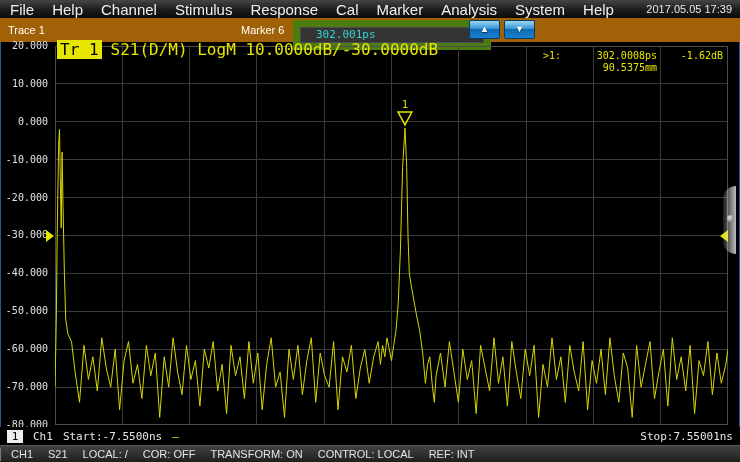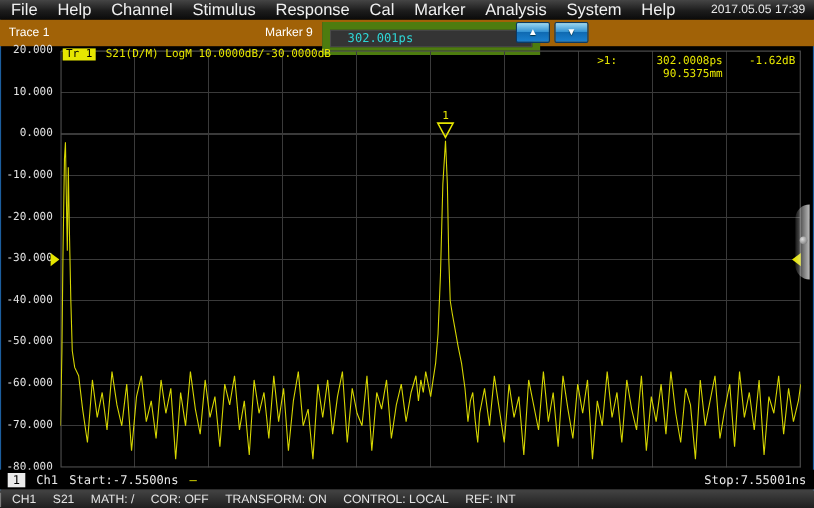--- a/index.html
+++ b/index.html
@@ -20,21 +20,21 @@
                 color:#2fd5d5;font-family:"DejaVu Sans Mono",monospace;font-size:11px;padding-left:16px;}
   .spin{position:absolute;top:2px;width:31px;height:19px;border:1px solid #0a3least66;border:1px solid #0a3a66;border-radius:2px;
         background:linear-gradient(#9bd7f2,#3795d4 45%,#0f6ab2 50%,#1a80cf);
         display:flex;align-items:center;justify-content:center;padding:0;cursor:pointer;}
   .spin .arr{color:#fff;font-size:9px;line-height:9px;text-shadow:0 1px 1px #034;}
   .spin.up{left:469px;} .spin.down{left:504px;}
   
   .plot-svg{position:absolute;left:55px;top:46px;}
   .ylabel{position:absolute;left:0;width:48px;text-align:right;color:#e2e2e2;
           font-family:"DejaVu Sans Mono",monospace;font-size:10px;line-height:13px;}
-  .trace-info{position:absolute;left:57px;top:43px;height:13px;display:flex;align-items:center;z-index:3;font-family:"DejaVu Sans Mono",monospace;font-size:10px;}
+  .trace-info{position:absolute;left:57px;top:43px;height:13px;display:flex;align-items:center;z-index:3;font-family:"DejaVu Sans Mono",monospace;font-size:16px;}
   .trace-badge{background:#e6e600;color:#000;padding:0 3px;margin-right:9px;}
   .trace-params{color:#e6e600;white-space:pre;}
   .marker-readout{position:absolute;left:535px;top:50px;z-index:3;display:grid;
                   grid-template-columns:26px 96px 66px;row-gap:1px;
                   color:#e6e600;font-family:"DejaVu Sans Mono",monospace;font-size:10px;}
   .marker-readout span{text-align:right;white-space:nowrap;}
   .ref-tri-left{position:absolute;left:46px;top:230px;width:0;height:0;z-index:3;
       border-left:8px solid #e6e600;border-top:6px solid transparent;border-bottom:6px solid transparent;}
   .ref-tri-right{position:absolute;left:720px;top:230px;width:0;height:0;z-index:3;
       border-right:8px solid #e6e600;border-top:6px solid transparent;border-bottom:6px solid transparent;}
@@ -72,21 +72,21 @@
     <span class="menu-item">Cal</span>
     <span class="menu-item">Marker</span>
     <span class="menu-item">Analysis</span>
     <span class="menu-item">System</span>
     <span class="menu-item">Help</span>
     <span class="datetime">2017.05.05 17:39</span>
   </div>
 
   <div class="toolbar">
     <span class="trace-tab">Trace 1</span>
-    <span class="marker-entry-label">Marker 9</span>
+    <span class="marker-entry-label">Marker 6</span>
     <div class="marker-input">302.001ps</div>
     <button class="spin up">
         <span class="arr">▲</span>
       </button>
     <button class="spin down">
         <span class="arr">▼</span>
       </button>
   </div>
 
   <span class="ylabel" style="top:39px">20.000</span>
@@ -161,19 +161,19 @@
     <span>Start:-7.5500ns</span>
     <span class="trace-legend">—</span>
     <span class="ch-spacer"></span>
     <span>Stop:7.55001ns</span>
   </div>
 
   <div class="status-bar">
     <span class="status-div"></span>
     <span class="status-item">CH1</span>
     <span class="status-item">S21</span>
-    <span class="status-item">MATH: /</span>
+    <span class="status-item">LOCAL: /</span>
     <span class="status-item">COR: OFF</span>
     <span class="status-item">TRANSFORM: ON</span>
     <span class="status-item">CONTROL: LOCAL</span>
     <span class="status-item">REF: INT</span>
   </div>
 </div>
 
 </body></html>

